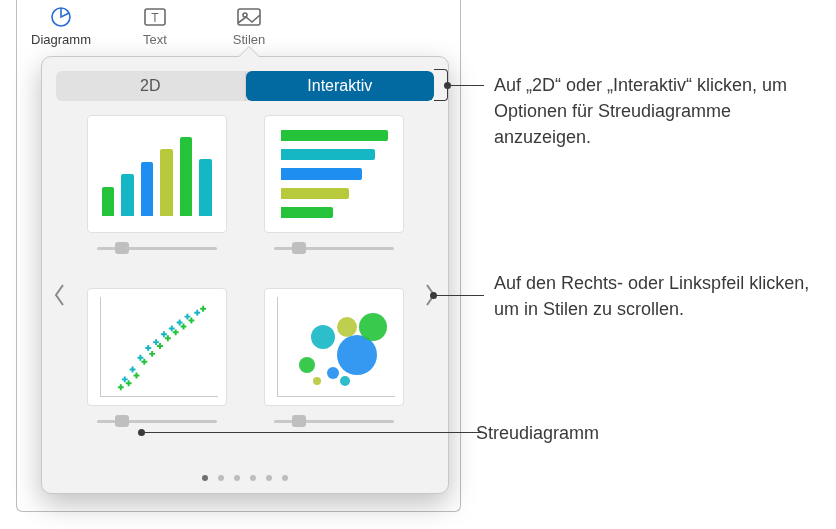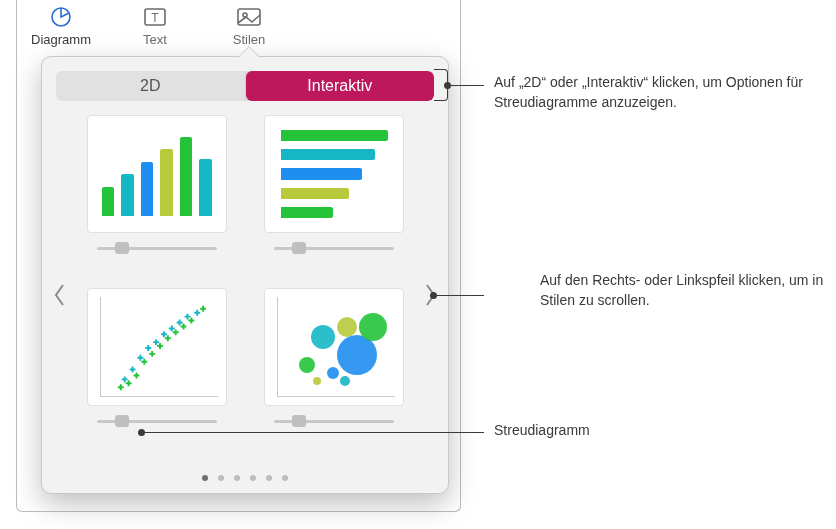--- a/index.html
+++ b/index.html
@@ -76,21 +76,21 @@
   }
   .seg-item {
     flex:1;
     display:flex; align-items:center; justify-content:center;
     color:#555;
     border-right:1px solid #cfcfcf;
     cursor: default;
   }
   .seg-item:last-child{ border-right:none; }
   .seg-item.selected {
-    background:#be185d;
+    background:#0369a1;
     color:#fff;
     border-radius:6px;
     text-align:center;
   }
   .chart-grid {
     position:relative;
     margin: 14px 40px 0 40px;
     height: 330px;
     display:grid;
     grid-template-columns: 1fr 1fr;
@@ -154,21 +154,21 @@
   .scatter svg{ width:100%; height:100%;}
   .bubble { position:absolute; inset:8px 8px 8px 14px;}
   .bubble svg{ width:100%; height:100%;}
   .axis { position:absolute; }
   .axis.y{ left:12px; top:8px; bottom:8px; width:1px; background:#c9c9c9;}
   .axis.x{ left:12px; right:8px; bottom:8px; height:1px; background:#c9c9c9;}
 
   
   .callout {
     position:absolute;
-    font-size:14px;
+    font-size:18px;
     line-height:1.45;
     color:#3a3a3a;
     max-width: 320px;
   }
   .lead {
     position:absolute;
     height:1px;
     background:#3a3a3a;
   }
   .lead::before{
@@ -405,16 +405,16 @@
         <div class="dot"></div>
       </div>
   </div>
 </div>
 
 <div class="seg-bracket"></div>
 <div class="lead" style="left:448px; top:85px; width:36px;"></div>
 <div class="callout" style="left:494px; top:72px;">Auf „2D“ oder „Interaktiv“ klicken, um Optionen für Streudiagramme anzuzeigen.</div>
 
 <div class="lead" style="left:434px; top:295px; width:50px;"></div>
-<div class="callout" style="left:494px; top:270px;margin-left:46px;">Auf den Rechts- oder Linkspfeil klicken, um in Stilen zu scrollen.</div>
+<div class="callout" style="left:494px; top:270px;">Auf den Rechts- oder Linkspfeil klicken, um in Stilen zu scrollen.</div>
 
 <div class="lead" style="left:142px; top:432px; width:342px;"></div>
-<div class="callout" style="left:494px; top:420px;">Streudiagramm</div>
+<div class="callout" style="left:476px; top:420px;">Streudiagramm</div>
 
 </body></html>

